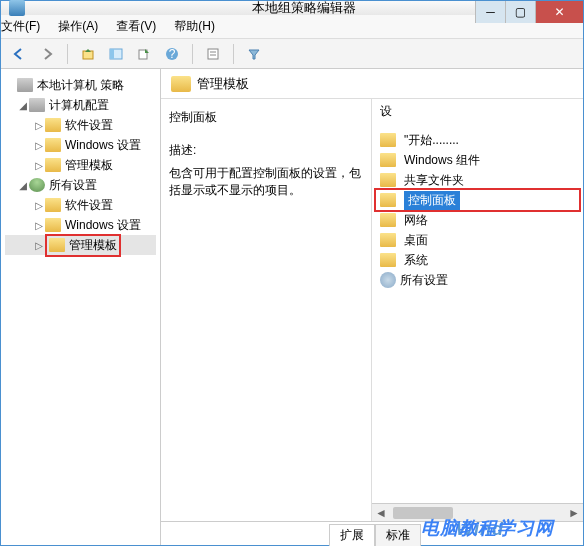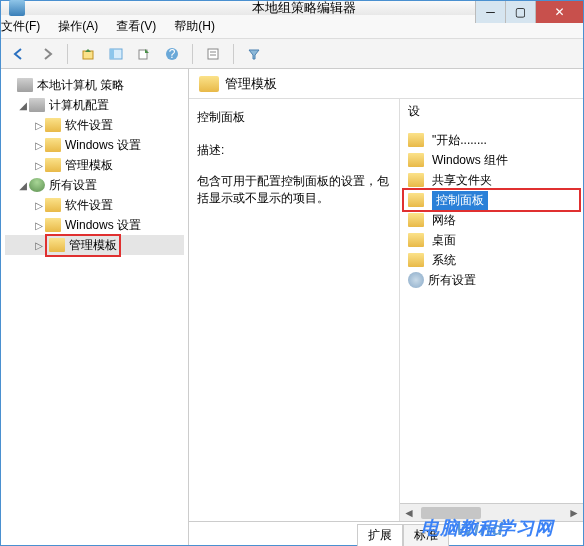--- a/index.html
+++ b/index.html
@@ -11,37 +11,37 @@
 .win-btn { width: 30px; height: 22px; display: flex; align-items: center; justify-content: center; border-left: 1px solid #bbb; }
 .win-close { background: #c8504c; color: #fff; width: 48px; }
 .win-min, .win-max { background: #d6e5f0; }
 .app-icon { width: 16px; height: 16px; margin-left: 8px; background: linear-gradient(#8fc5e8,#3a7fb8); border-radius: 2px; }
 .menubar { height: 24px; display: flex; align-items: center; gap: 18px; padding-left: 0; background: #f8f8f8; border-bottom: 1px solid #ddd; }
 .menuitem { cursor: default; }
 .toolbar { height: 30px; display: flex; align-items: center; gap: 4px; padding-left: 6px; background: #f4f4f4; border-bottom: 1px solid #ccc; }
 .tbtn { width: 24px; height: 24px; display: flex; align-items: center; justify-content: center; }
 .tsep { width: 1px; height: 20px; background: #ccc; margin: 0 4px; }
 .body { flex: 1; display: flex; }
-.tree { width: 188px; border-right: 1px solid #ccc; padding: 6px 4px; }
+.tree { width: 160px; border-right: 1px solid #ccc; padding: 6px 4px; }
 .tree-item { display: flex; align-items: center; height: 20px; white-space: nowrap; cursor: default; }
 .tree-item.selected { background: #e5e5e5; }
 .exp { width: 12px; text-align: center; color: #666; font-size: 10px; }
 .nodeicon { width: 16px; height: 14px; margin-right: 4px; }
 .folder-ic { background: linear-gradient(#fbe28a, #e8b948); border-radius: 1px; }
 .root-ic { background: linear-gradient(#d0d0d0,#a0a0a0); border-radius: 1px; }
 .user-ic { background: radial-gradient(circle at 50% 30%, #a8d696, #5c9050); border-radius: 50%; }
 .highlight-red { border: 2px solid #e03030; padding: 1px 2px; }
 .content { flex: 1; display: flex; flex-direction: column; }
 .header { height: 30px; display: flex; align-items: center; padding-left: 10px; gap: 6px; border-bottom: 1px solid #ddd; }
 .big-folder { width: 20px; height: 16px; background: linear-gradient(#fbe28a,#e8b948); border-radius: 2px; }
 .header-text { font-size: 13px; }
 .splitpane { flex: 1; display: flex; }
 .leftpane { width: 210px; padding: 10px 8px; }
 .lp-title { font-weight: 400; margin-bottom: 16px; }
-.lp-label { margin-bottom: 14px; }
+.lp-label { margin-bottom: 6px; }
 .rp-colhead { padding: 4px 8px; }
 .rightpane { flex: 1; display: flex; flex-direction: column; border-left: 1px solid #ddd; position: relative; }
 .rp-list { flex: 1; padding: 6px 4px; }
 .rp-item { display: flex; align-items: center; height: 20px; padding-left: 4px; gap: 4px; cursor: default; }
 .rp-item.sel-item .rp-label { background: #2a80d8; color: #fff; padding: 1px 4px; }
 .rp-item.boxed { outline: 2px solid #e03030; }
 .gear-ic { width: 16px; height: 16px; background: radial-gradient(circle, #c8dae8, #8aaac8); border-radius: 50%; }
 .scroll-h { height: 18px; background: #efefef; border-top: 1px solid #ccc; display: flex; align-items: center; }
 .scroll-thumb { height: 12px; width: 60px; background: #c6c6c6; margin-left: 3px; border-radius: 2px; }
 .scroll-arrow { width: 18px; text-align: center; color: #666; }

